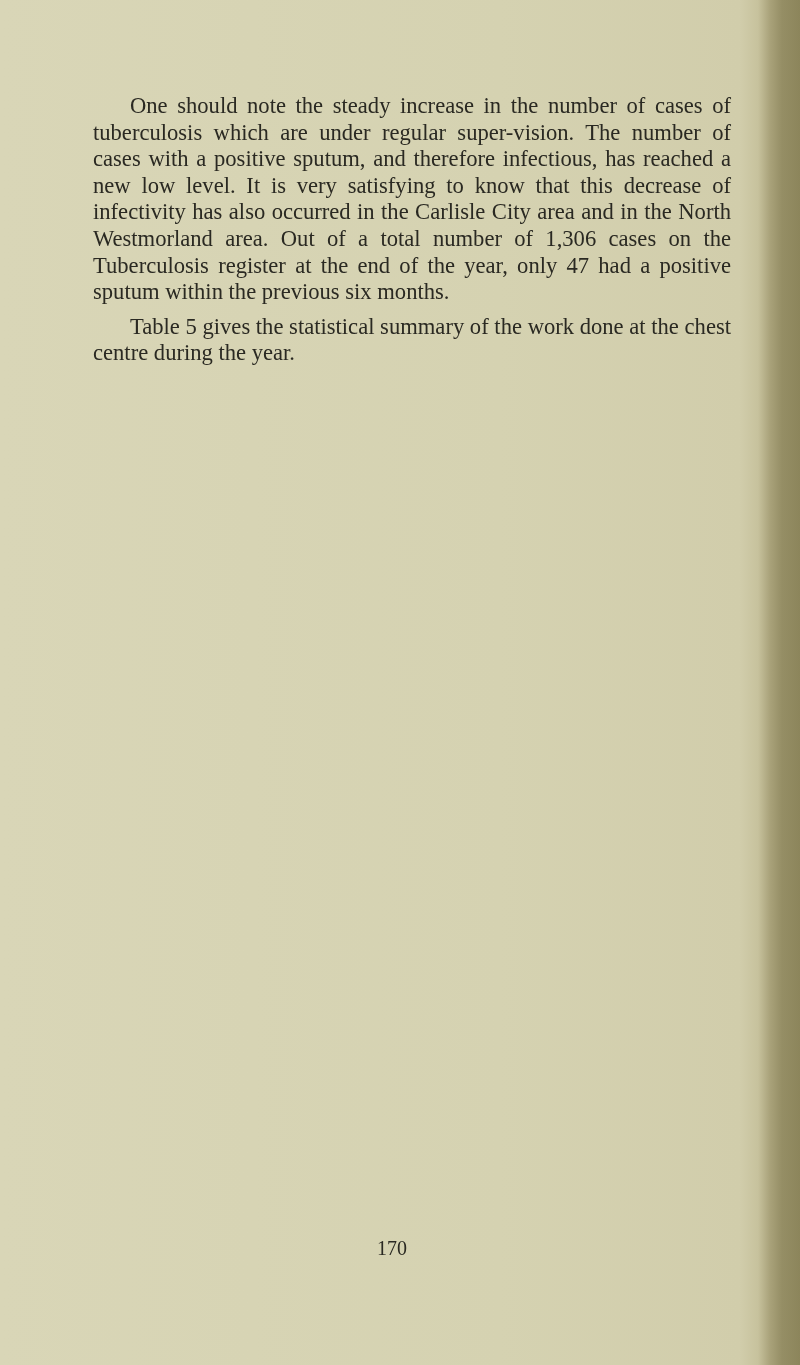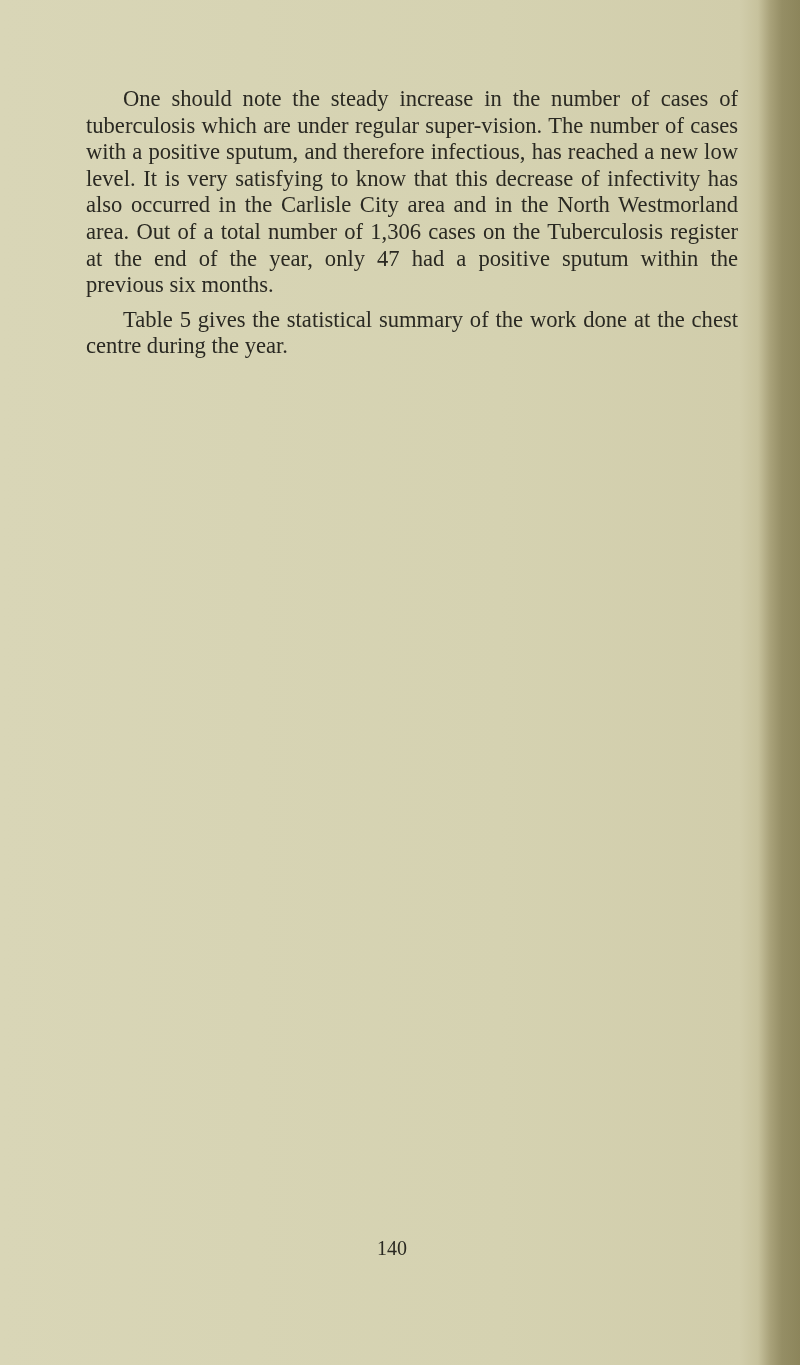--- a/index.html
+++ b/index.html
@@ -33,21 +33,21 @@
       left: 86px;
       top: 86px;
       width: 652px;
       font-family: "Liberation Serif", serif;
       font-size: 22.6px;
       line-height: 26.6px;
       color: #2a2922;
       text-align: justify;
     }
     .para {
-      margin: 0;
+      margin: 7px;
       text-indent: 37px;
       text-align: justify;
     }
     .para + .para {
       margin-top: 8px;
     }
     .page-number {
       position: absolute;
       left: 0;
       width: 800px;
@@ -61,14 +61,14 @@
     }
   </style>
 </head>
 <body>
 
 <div class="page">
   <div class="text-block">
     <p class="para">One should note the steady increase in the number of cases of tuberculosis which are under regular super-vision. The number of cases with a positive sputum, and therefore infectious, has reached a new low level. It is very satisfying to know that this decrease of infectivity has also occurred in the Carlisle City area and in the North Westmorland area. Out of a total number of 1,306 cases on the Tuberculosis register at the end of the year, only 47 had a positive sputum within the previous six months.</p>
     <p class="para">Table 5 gives the statistical summary of the work done at the chest centre during the year.</p>
   </div>
-  <div class="page-number">140</div>
+  <div class="page-number">170</div>
 </div>
 
 </body></html>

